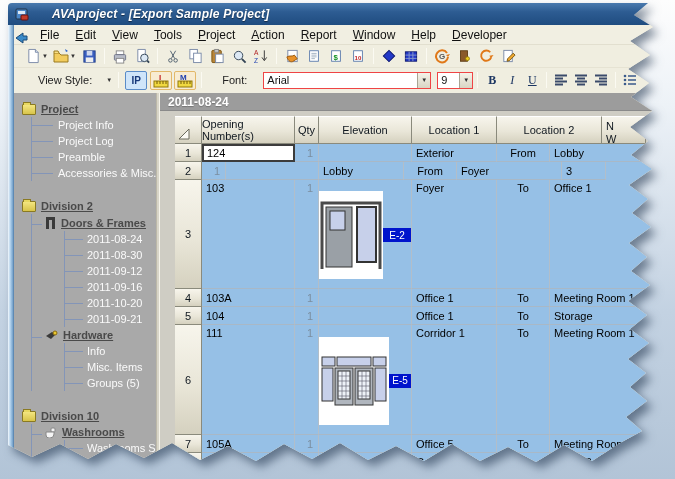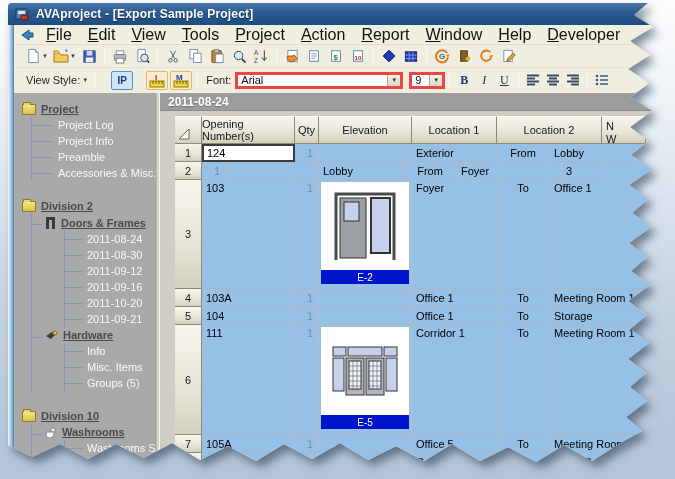--- a/index.html
+++ b/index.html
@@ -16,55 +16,55 @@
       624px 210px,643px 224px,621px 240px,639px 254px,623px 268px,642px 282px,620px 298px,639px 312px,
       622px 326px,641px 340px,620px 356px,638px 370px,622px 384px,639px 398px,618px 414px,634px 428px,
       612px 440px,584px 458px,556px 442px,528px 459px,500px 444px,472px 458px,444px 441px,416px 458px,
       388px 443px,360px 457px,332px 440px,304px 456px,276px 441px,248px 458px,220px 443px,192px 457px,
       164px 440px,136px 455px,108px 441px,80px 456px,52px 441px,24px 454px,0 442px); }
 
   
   .titlebar { position:absolute; top:0; left:0; right:0; height:22px;
     background:linear-gradient(180deg,#4a7aae 0%,#2d5c92 40%,#1f4c80 100%);
     border-top-left-radius:4px; display:flex; align-items:center; padding-left:7px; }
-  .title-text { color:#fff; font-size:12px; font-weight:600; margin-left:6px;
-    text-shadow:0 1px 1px rgba(0,0,0,.5); letter-spacing:.2px; }
+  .title-text { color:#fff; font-size:12px; font-weight:600; margin-left:22px;
+    text-shadow:0 1px 1px rgba(0,0,0,.5); letter-spacing:.2px;font-style:italic; }
 
   
   .body { position:absolute; top:22px; left:0; right:0; bottom:0; padding-left:6px; }
   .leftstrip { position:absolute; left:0; top:0; bottom:0; width:6px;
     background:linear-gradient(90deg,#f2f8fd,#a9cbe8 45%,#6f9cc6 85%,#49729c); }
 
   
-  .menubar { height:20px; background:#f1efe2; display:flex; align-items:center;
-    font-size:16px; color:#111; border-bottom:1px solid #e2dfcf; padding-left:6px; }
+  .menubar { height:20px; background:#f1efe2; display:flex; align-items:flex-end;
+    font-size:12px; color:#111; border-bottom:1px solid #e2dfcf; }
   .menu-item { padding:2px 8px; cursor:default; }
   .mdi-icon { margin-right:4px; display:flex; }
 
   
   .toolzone { height:47px; background:#f0eee0; }
   .toolbar { display:flex; align-items:center; padding-left:8px; }
   .tb1 { height:23px; border-bottom:1px solid #e6e3d3; }
   .tb2 { height:24px; }
   .tbtn { width:22px; height:19px; display:flex; align-items:center; justify-content:center; }
   .tbtn svg { display:block; }
   .drop { font-size:6px; color:#333; margin-left:-2px; width:8px; }
   .tsep { width:1px; height:16px; background:#c9c5b2; border-right:1px solid #fbfaf2; margin:0 4px; }
-  .label-sm { font-size:11px; color:#222; margin:0 4px; }
-  .combo { background:#fff; border:3px solid #ef4444; height:17px; display:flex;
+  .label-sm { font-size:11px; color:#222; margin:0 16px; }
+  .combo { background:#fff; border:1px solid #ef4444; height:17px; display:flex;
     align-items:center; font-size:11px; color:#111;justify-content:space-between; }
   .combo .cv { flex:1; padding-left:3px; }
   .combo .cbtn { width:13px; height:100%; background:linear-gradient(#f4f2e8,#d9d5c4);
     border-left:1px solid #a8a494; font-size:6px; color:#333; display:flex;
     align-items:center; justify-content:center; }
   .font-combo { width:168px; }
   .size-combo { width:36px; }
   .ip-btn { width:22px; height:19px; border:1px solid #5a8cc8; background:#cfe5fa;
     color:#16387a; font-weight:bold; font-size:10px; display:flex; align-items:center;
-    justify-content:center; border-radius:2px; margin:0 12px; }
+    justify-content:center; border-radius:2px; margin:0 2px; }
   .ruler-btn { width:22px; height:19px; display:flex; align-items:center; justify-content:center;
     border:1px solid #e2b86a; background:#f8ecd2; border-radius:2px; margin:0 1px; }
   .fmt-btn { width:20px; height:18px; display:flex; align-items:center; justify-content:center;
     font-size:12px; color:#1c3662; }
   .fmt-b { font-weight:bold; font-family:"Liberation Serif", serif; }
   .fmt-i { font-style:italic; font-family:"Liberation Serif", serif; }
   .fmt-u { text-decoration:underline; font-family:"Liberation Serif", serif; }
 
   
   .content { position:absolute; top:68px; left:6px; right:0; bottom:0; display:flex; }
@@ -127,21 +127,21 @@
     border-right:1px solid #8a8a7c; border-bottom:1px solid #8a8a7c;
     display:flex; align-items:center; justify-content:center; color:#101820; }
   .dcell { border-right:1px solid #b2bec9; border-bottom:1px solid #a9b8c6;
     display:flex; align-items:center; overflow:hidden; color:#000; }
   .tall .dcell, .tall2 .dcell { align-items:flex-start; padding-top:2px; }
   .c-left  { padding-left:4px; }
   .c-right { justify-content:flex-end; padding-right:5px; }
   .c-center{ justify-content:center; }
   .qty { color:#7b8ea0; }
   .sel { background:#fff; border:2px solid #3c3c3c; padding-left:3px; }
-  .elevcell { flex-direction:column; align-items:center !important; padding-top:2px; }
+  .elevcell { flex-direction:row; align-items:center !important; padding-top:2px; }
   .elev-box { width:88px; height:88px; background:#fff; display:flex; align-items:center;
     justify-content:center; }
   .elev-banner { width:88px; height:14px; background:#0014cc; color:#fff; font-size:10px;
     display:flex; align-items:center; justify-content:center; }
 </style>
 </head>
 <body>
 
 <div class="shadow-wrap">
 <div class="window">
@@ -381,22 +381,22 @@
 
     <div class="content">
 
       <div class="tree">
         <div class="tgroup">
           <div class="thead">
             <span class="tree-ic folder-ic"></span>
             <span>Project</span>
           </div>
           <ul class="tkids">
+            <li class="titem">Project Info</li>
             <li class="titem">Project Log</li>
-            <li class="titem">Project Info</li>
             <li class="titem">Preamble</li>
             <li class="titem">Accessories &amp; Misc.</li>
           </ul>
         </div>
 
         <div class="tgroup">
           <div class="thead">
             <span class="tree-ic folder-ic"></span>
             <span>Division 2</span>
           </div>

